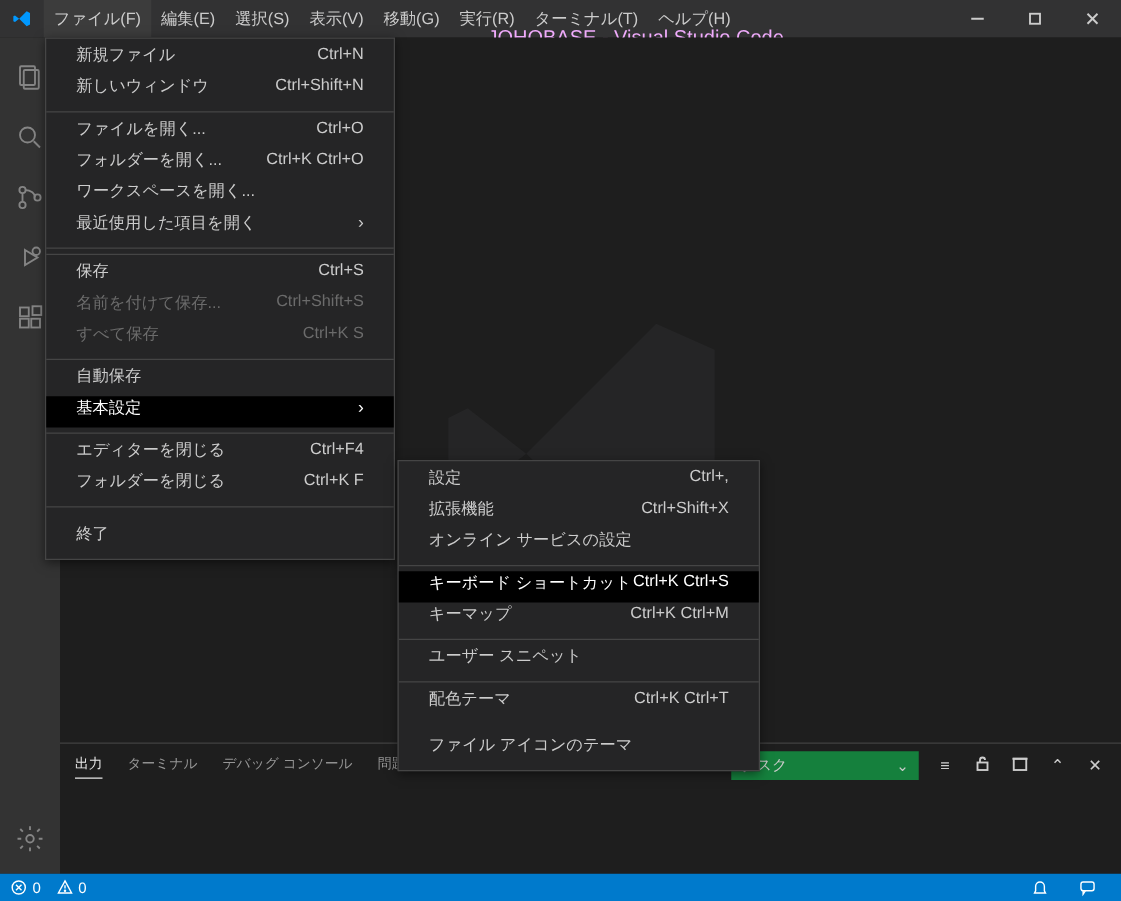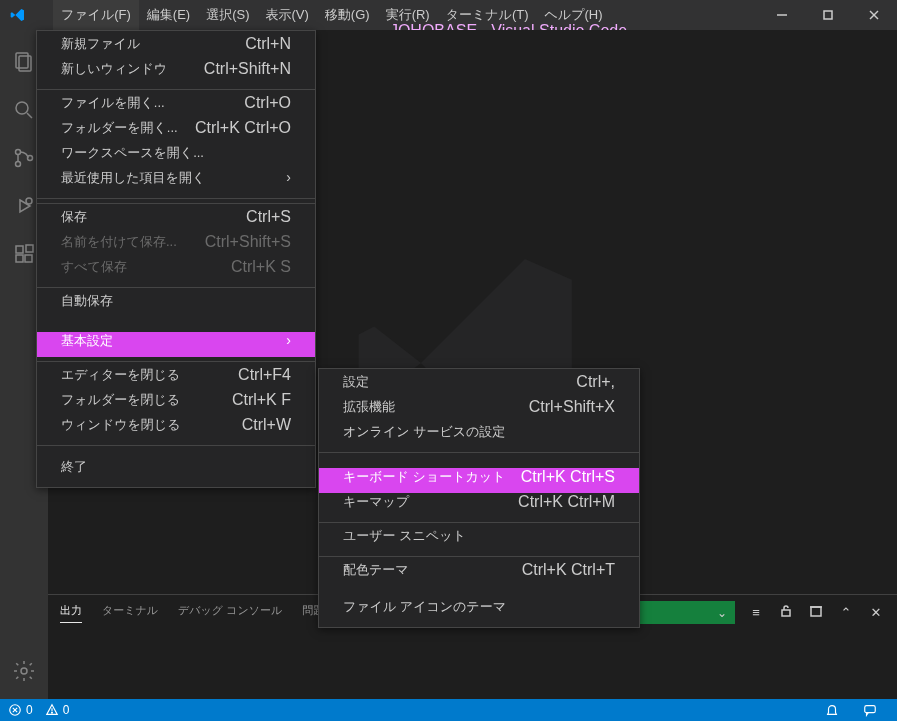--- a/index.html
+++ b/index.html
@@ -2,46 +2,46 @@
 <html><head>
 <meta charset="utf-8">
 <style>
 * { margin: 0; padding: 0; box-sizing: border-box; font-family: "Segoe UI", "Yu Gothic UI", sans-serif; }
 body { background: #1e1e1e; color: #cccccc; width: 897px; height: 721px; overflow: hidden; position: relative; font-size: 13px; }
 
 
 .titlebar { height: 30px; background: #323233; display: flex; align-items: center; position: relative; }
 .vscode-icon { width: 35px; height: 30px; display: flex; align-items: center; justify-content: center; }
 .vscode-icon svg { width: 16px; height: 16px; }
-.menu-bar { display: flex; height: 100%; margin-left: 18px; }
+.menu-bar { display: flex; height: 100%; }
 .menu-item { padding: 0 8px; display: flex; align-items: center; cursor: pointer; color: #cccccc; }
 .menu-item.open { background: #3c3c3c; }
 .title { position: absolute; left: 50%; transform: translateX(-50%); color: #f0abfc; font-size: 16px; margin-left: 60px; margin-top: 32px; }
 .window-controls { position: absolute; right: 0; display: flex; height: 100%; }
 .win-btn { width: 46px; display: flex; align-items: center; justify-content: center; color: #cccccc; cursor: pointer; }
 
 
 .activity-bar { position: absolute; left: 0; top: 30px; bottom: 22px; width: 48px; background: #333333; display: flex; flex-direction: column; align-items: center; padding-top: 8px; }
 .activity-item { width: 48px; height: 48px; display: flex; align-items: center; justify-content: center; color: #858585; cursor: pointer; }
 .activity-item svg { width: 24px; height: 24px; }
 .activity-bottom { margin-top: auto; margin-bottom: 4px; }
 
 
 .editor { position: absolute; left: 48px; right: 0; top: 30px; bottom: 22px; background: #1e1e1e; display: flex; align-items: center; justify-content: center; }
 .vscode-watermark { opacity: 1; }
 .vscode-watermark svg { width: 260px; height: 260px; }
 
 
 .dropdown { position: absolute; background: #252526; box-shadow: 0 2px 8px rgba(0,0,0,0.5); border: 1px solid #454545; z-index: 100; }
 .file-menu { left: 36px; top: 30px; width: 280px; }
-.submenu { left: 318px; top: 368px; width: 322px; }
+.submenu { left: 318px; top: 368px; width: 290px; }
 .dd-item { height: 25px; display: flex; padding: 0 24px 0 24px; cursor: pointer; color: #cccccc; position: relative; }
-.dd-item.highlight { background: #d946ef; color: #ffffff; margin-top: 15px; }
+.dd-item.highlight { background: #000000; color: #ffffff; }
 .dd-item.disabled { color: #6b6b6b; cursor: default; }
-.dd-item .shortcut { margin-left: auto; color: inherit; font-size: 16px; }
+.dd-item .shortcut { margin-left: auto; color: inherit; font-size: 13px; }
 .dd-item .chevron { margin-left: auto; font-size: 14px; }
 .dd-sep { height: 1px; background: #454545; margin: 4px 0; }
 .file-menu .dd-item:first-child { margin-top: 4px; }
 .file-menu .dd-item:last-child, .submenu .dd-item:last-child { margin-bottom: 4px; margin-top: 12px; }
 .submenu .dd-item:first-child { margin-top: 4px; }
 
 
 .panel { position: absolute; left: 48px; right: 0; bottom: 22px; height: 105px; background: #1e1e1e; border-top: 1px solid #414141; }
 .panel-tabs { display: flex; height: 35px; align-items: center; padding: 0 12px; gap: 20px; }
 .panel-tab { font-size: 11px; color: #969696; cursor: pointer; padding-bottom: 4px; }
@@ -197,24 +197,20 @@
       <span class="chevron">›</span>
     </div>
     <div class="dd-sep"></div>
     <div class="dd-item">
       <span>エディターを閉じる</span>
       <span class="shortcut">Ctrl+F4</span>
     </div>
     <div class="dd-item">
       <span>フォルダーを閉じる</span>
       <span class="shortcut">Ctrl+K F</span>
-    </div>
-    <div class="dd-item">
-      <span>ウィンドウを閉じる</span>
-      <span class="shortcut">Ctrl+W</span>
     </div>
     <div class="dd-sep"></div>
     <div class="dd-item">
       <span>終了</span>
     </div>
   </div>
 
 <div class="dropdown submenu" id="prefMenu">
     <div class="dd-item">
       <span>設定</span>

